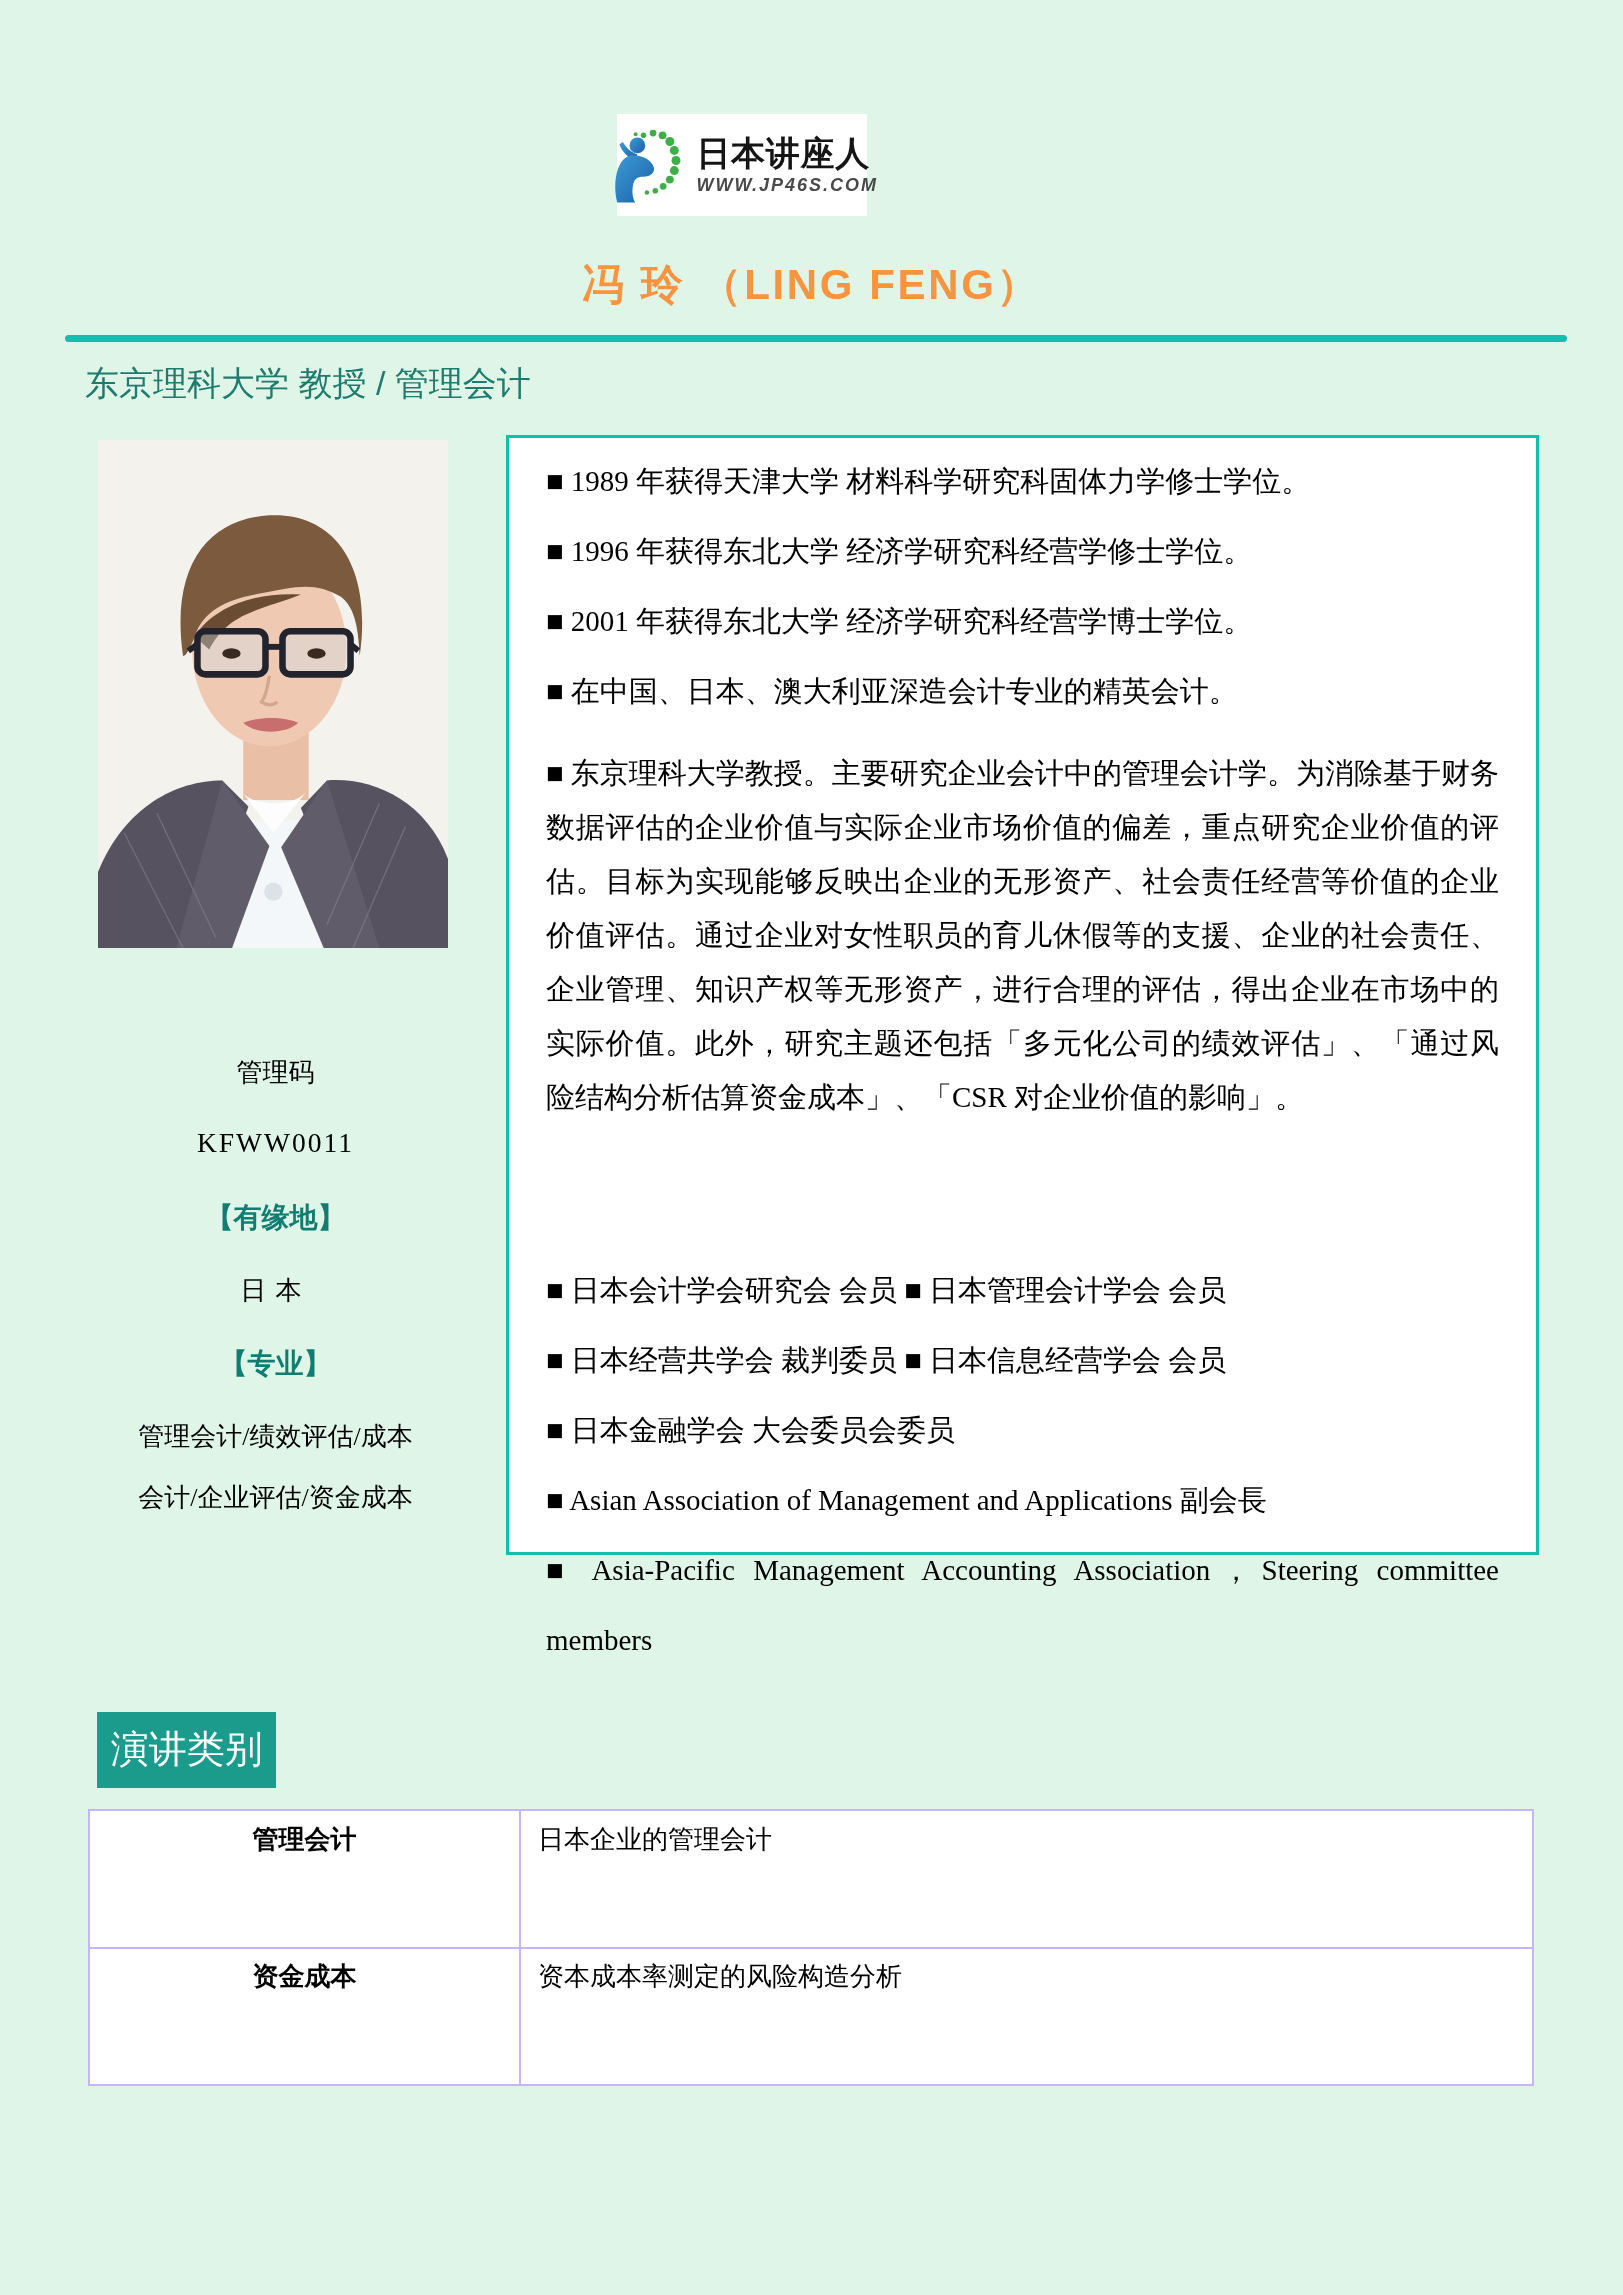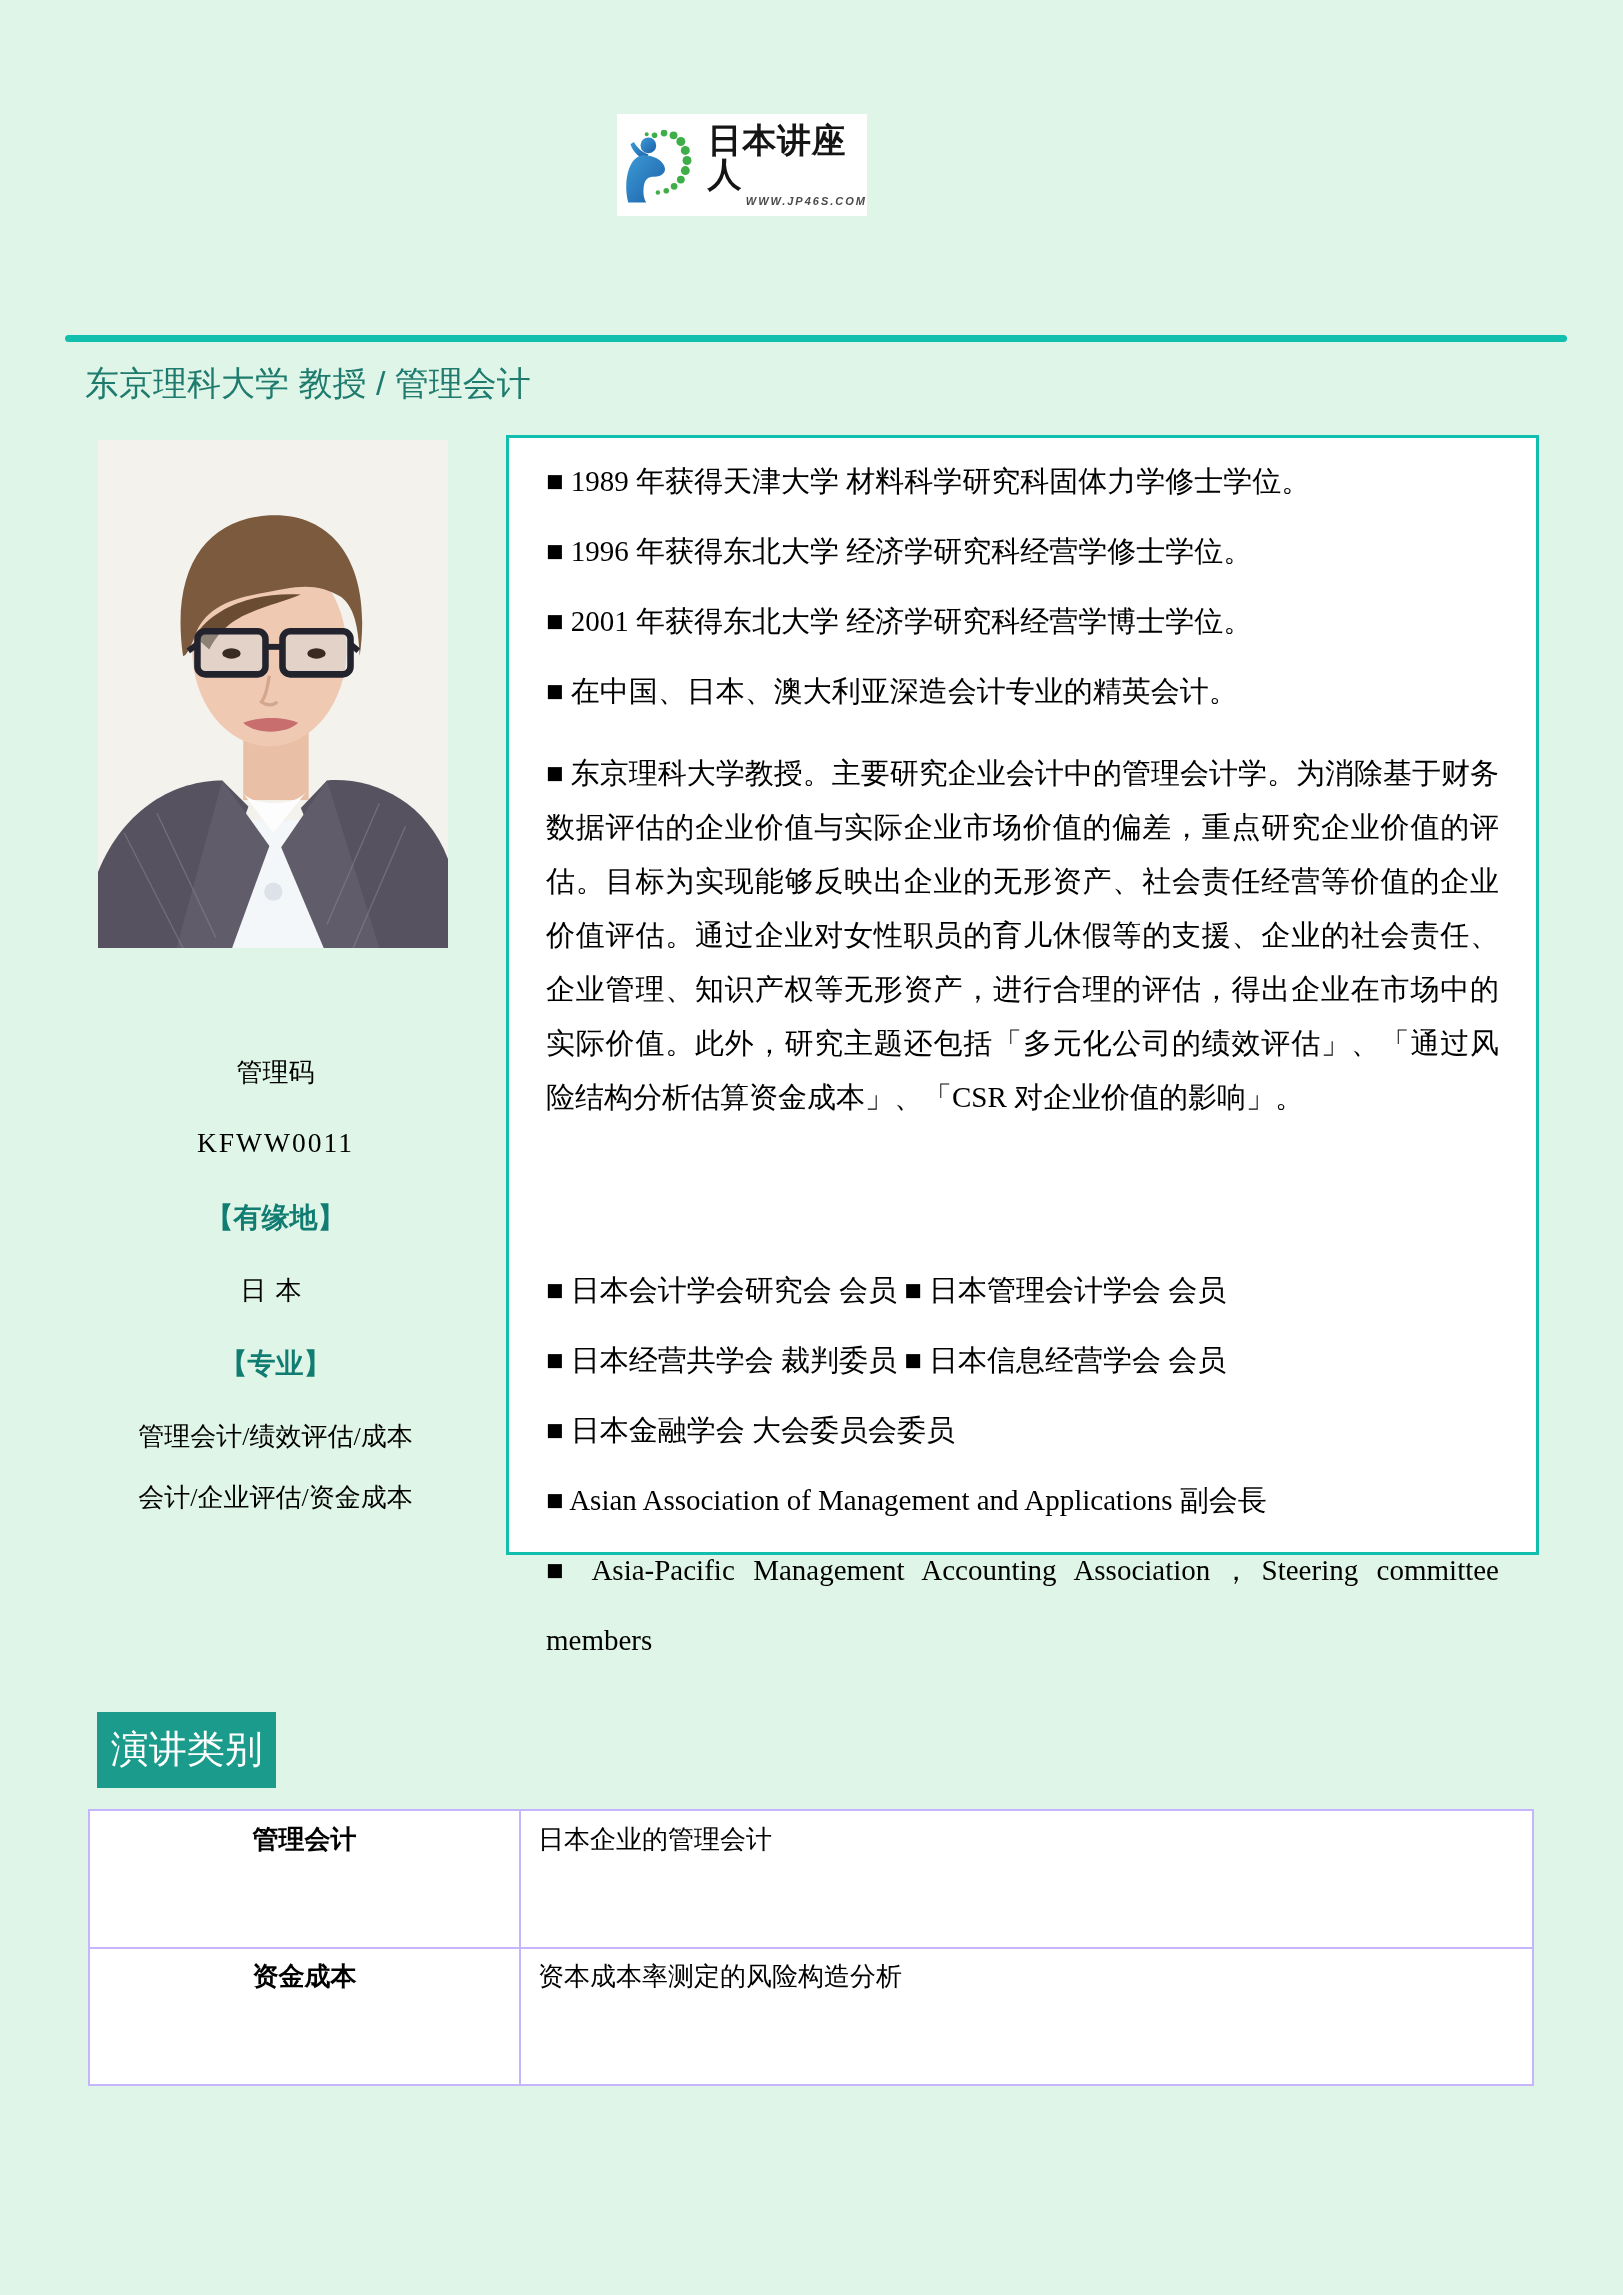--- a/index.html
+++ b/index.html
@@ -17,21 +17,21 @@
     background:#fff;display:flex;align-items:center;justify-content:center;gap:6.5px;
   }
   .logo-icon{width:84px;height:84px;flex:0 0 auto;}
   .logo-text{display:flex;flex-direction:column;align-items:flex-start;line-height:1;}
   .logo-brand{
     font-family:"Liberation Sans","DejaVu Sans",sans-serif;
     font-weight:bold;font-size:34px;color:#151515;letter-spacing:0.7px;
   }
   .logo-url{
     font-family:"Liberation Sans","DejaVu Sans",sans-serif;
-    font-style:italic;font-weight:bold;font-size:11px;color:#4a4a4a;
+    font-style:italic;font-weight:bold;font-size:18px;color:#4a4a4a;
     letter-spacing:2px;margin-top:5.2px;align-self:flex-end;
   }
   
   .page-title{
     position:absolute;left:0;top:257px;width:100%;margin:0;
     text-align:center;
     font-family:"Liberation Sans","DejaVu Sans",sans-serif;
     font-weight:bold;font-size:42px;letter-spacing:2.6px;
     color:var(--accent_orange,#F7943F);
   }
@@ -139,20 +139,21 @@
                    C 46 126, 48 134, 52 142 L 20 142 C 14 118, 16 92, 24 76 C 30 64, 36 60, 44 58 Z"></path>
         </g>
       </svg>
     </span>
     <span class="logo-text">
       <span class="logo-brand">日本讲座人</span>
       <span class="logo-url">WWW.JP46S.COM</span>
     </span>
   </div>
 
+  <h1 class="page-title">冯 玲 （LING FENG）</h1>
   <div class="title-divider"></div>
   <h2 class="affiliation">东京理科大学 教授 / 管理会计</h2>
 
   <div class="photo">
     <svg viewBox="0 0 535 776" xmlns="http://www.w3.org/2000/svg" preserveAspectRatio="none">
       <rect x="0" y="0" width="535" height="776" fill="#F6F4F0"></rect>
       <rect x="0" y="0" width="535" height="776" fill="#EFEDE8" opacity="0.35"></rect>
 
       <rect x="222" y="430" width="100" height="120" fill="#E9BFA6"></rect>
 

